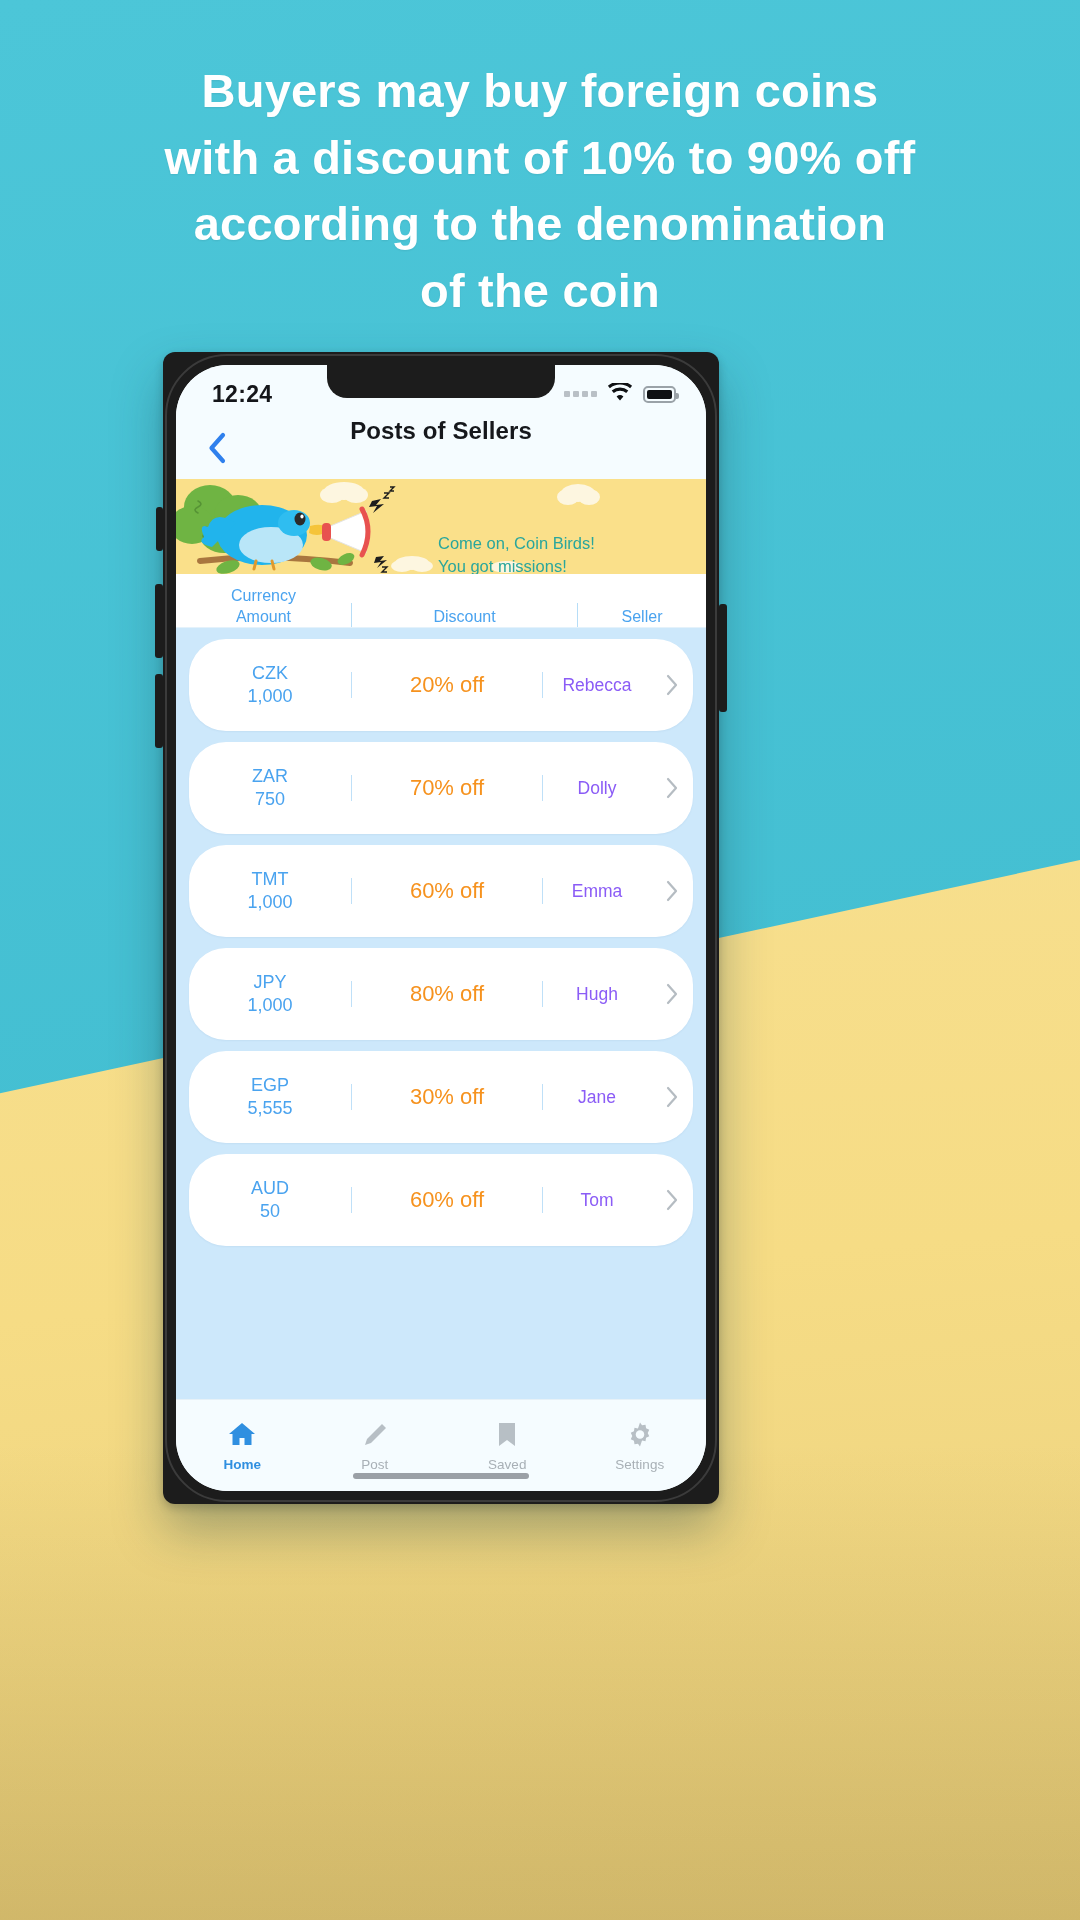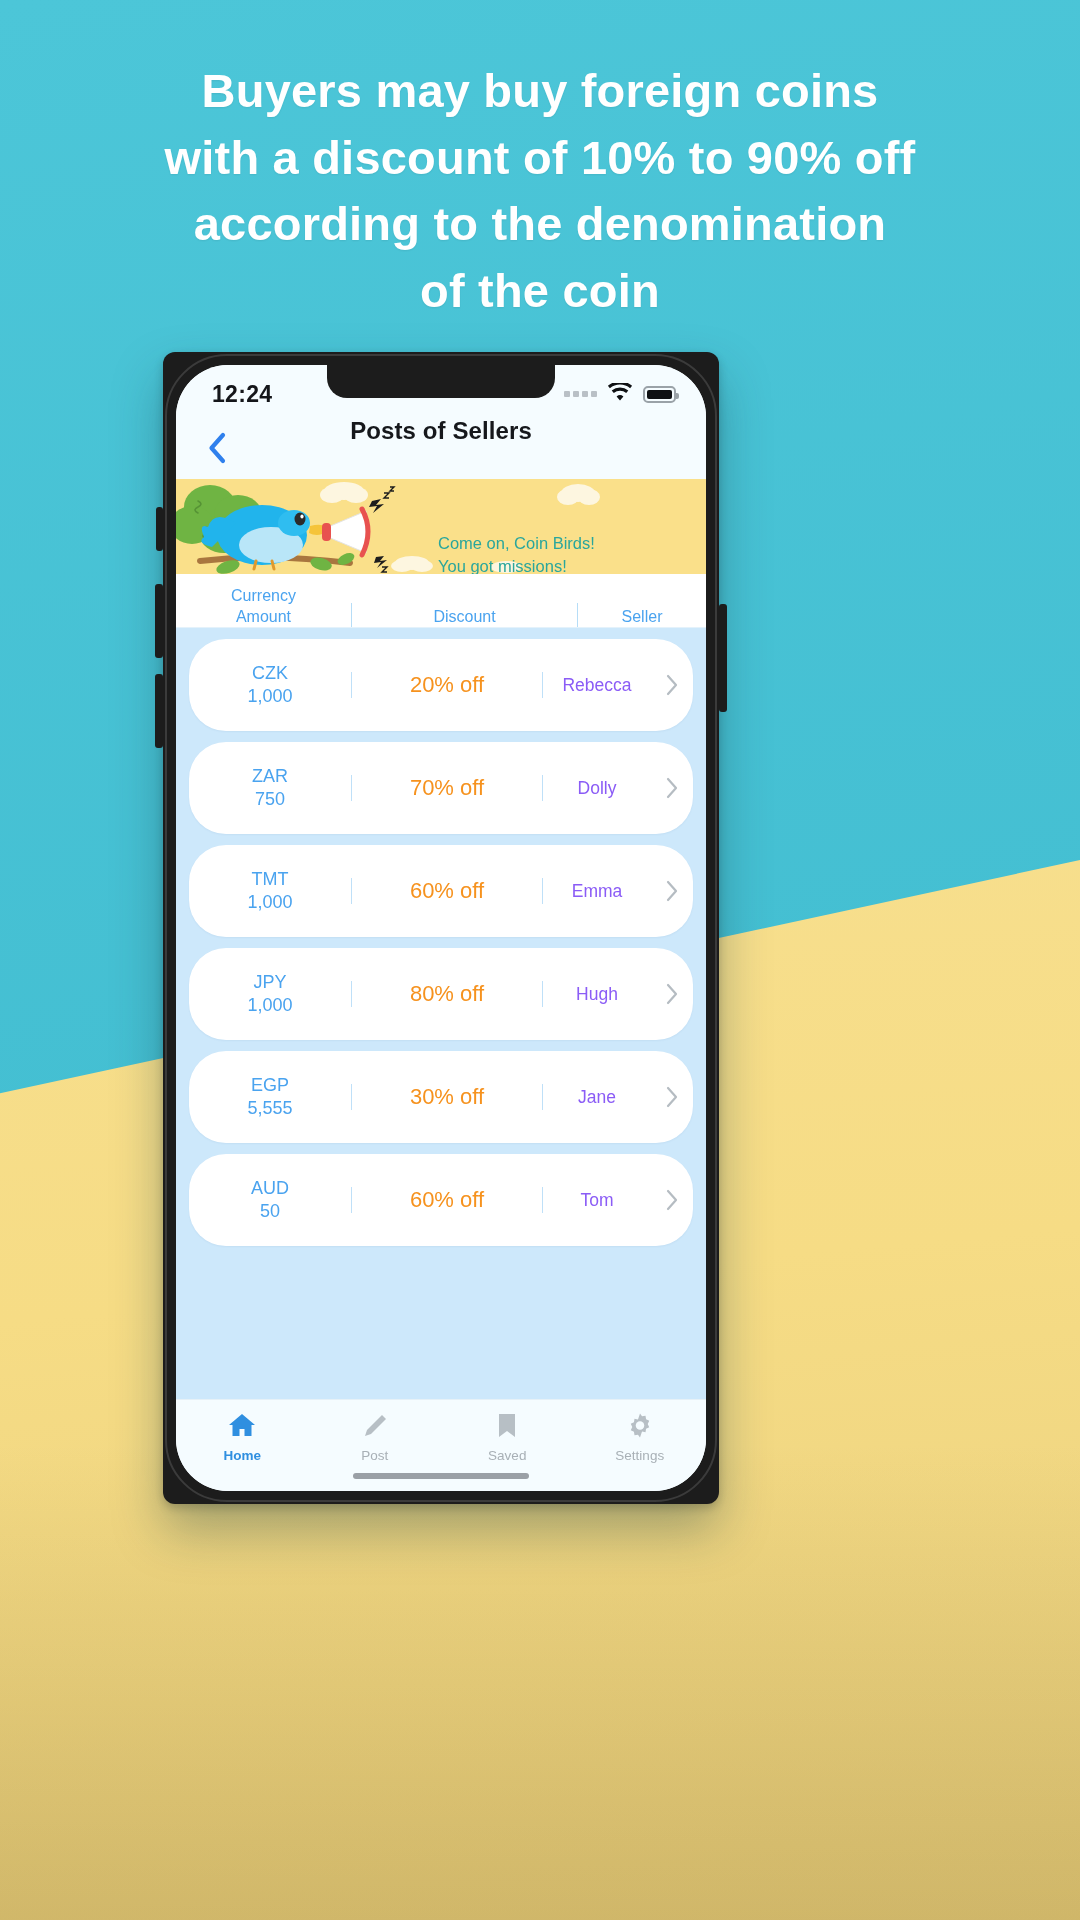--- a/index.html
+++ b/index.html
@@ -263,21 +263,21 @@
     justify-content: center;
   }
 
   
   .tabbar {
     flex: 0 0 92px;
     background: #f5fcff;
     border-top: 1px solid #e6f1f7;
     display: flex;
     align-items: flex-start;
-    padding-top: 12px;
+    padding-top: 21px;
   }
   .tab {
     flex: 1 1 0;
     display: flex;
     flex-direction: column;
     align-items: center;
     gap: 5px;
     cursor: pointer;
   }
   .tab-label { font-size: 13.5px; color: #a8b0b6; }

